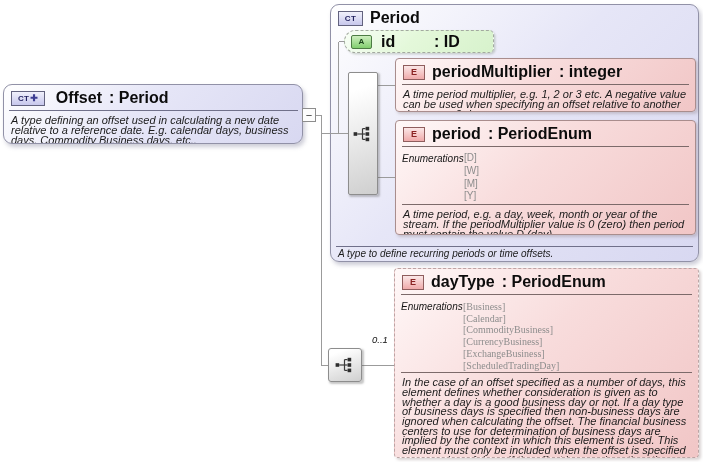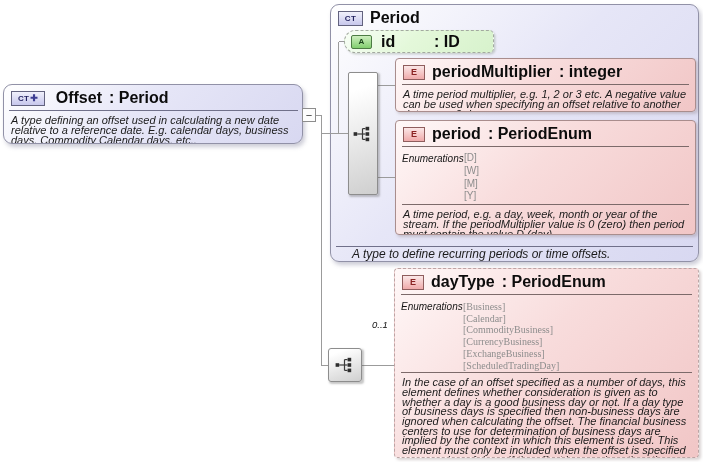--- a/index.html
+++ b/index.html
@@ -68,44 +68,44 @@
        display:flex;align-items:center;justify-content:center;
        box-shadow:1.5px 1.5px 2px rgba(90,90,90,.35);}
   .seq.tall{left:348px;top:72px;width:30px;height:123px;}
   .seq.small{left:328px;top:348px;width:34px;height:34px;border-radius:3px;}
 
   .handle{position:absolute;left:302px;top:108px;width:14px;height:14px;box-sizing:border-box;
           background:#fdfdfd;border:1px solid #8d8d8d;color:#333;
           display:flex;align-items:center;justify-content:center;
           font-size:11px;line-height:10px;padding-bottom:1px;}
 
-  .card{position:absolute;left:372px;top:319px;font-size:9.5px;font-style:italic;color:#101010;}
+  .card{position:absolute;left:372px;top:334px;font-size:9.5px;font-style:italic;color:#101010;}
 
   .p-sep{position:absolute;left:5px;right:5px;top:241px;border-top:1px solid #70708a;}
-  .p-footer{position:absolute;left:21px;right:6px;top:244px;font-style:italic;
-            font-size:12px;line-height:10px;color:#1b1b1b;}
+  .p-footer{position:absolute;left:7px;right:6px;top:244px;font-style:italic;
+            font-size:10px;line-height:10px;color:#1b1b1b;}
 
   .overlay{position:absolute;left:0;top:0;pointer-events:none;}
 </style>
 </head>
 <body>
 
 <div class="canvas">
 
   <div class="tbox offset">
     <div class="hdr">
       <span class="ct-icon wide">
           <span>CT</span>
           <span class="ct-plus">✚</span>
         </span>
       <span class="name w50">Offset</span>
       <span class="type">: Period</span>
     </div>
     <div class="sep"></div>
-    <div class="desc">A type defining an offset used in calculating a new date relative to a reference date. E.g. calendar days, business days, Commodity Calendar days, etc..</div>
+    <div class="desc">A type defining an offset used in calculating a new date relative to a reference date. E.g. calendar days, business days, Commodity Business days, etc..</div>
   </div>
 
   <div class="tbox period">
     <div class="hdr">
       <span class="ct-icon">
           <span>CT</span>
         </span>
       <span class="name">Period</span>
     </div>
     <div class="p-sep"></div>

